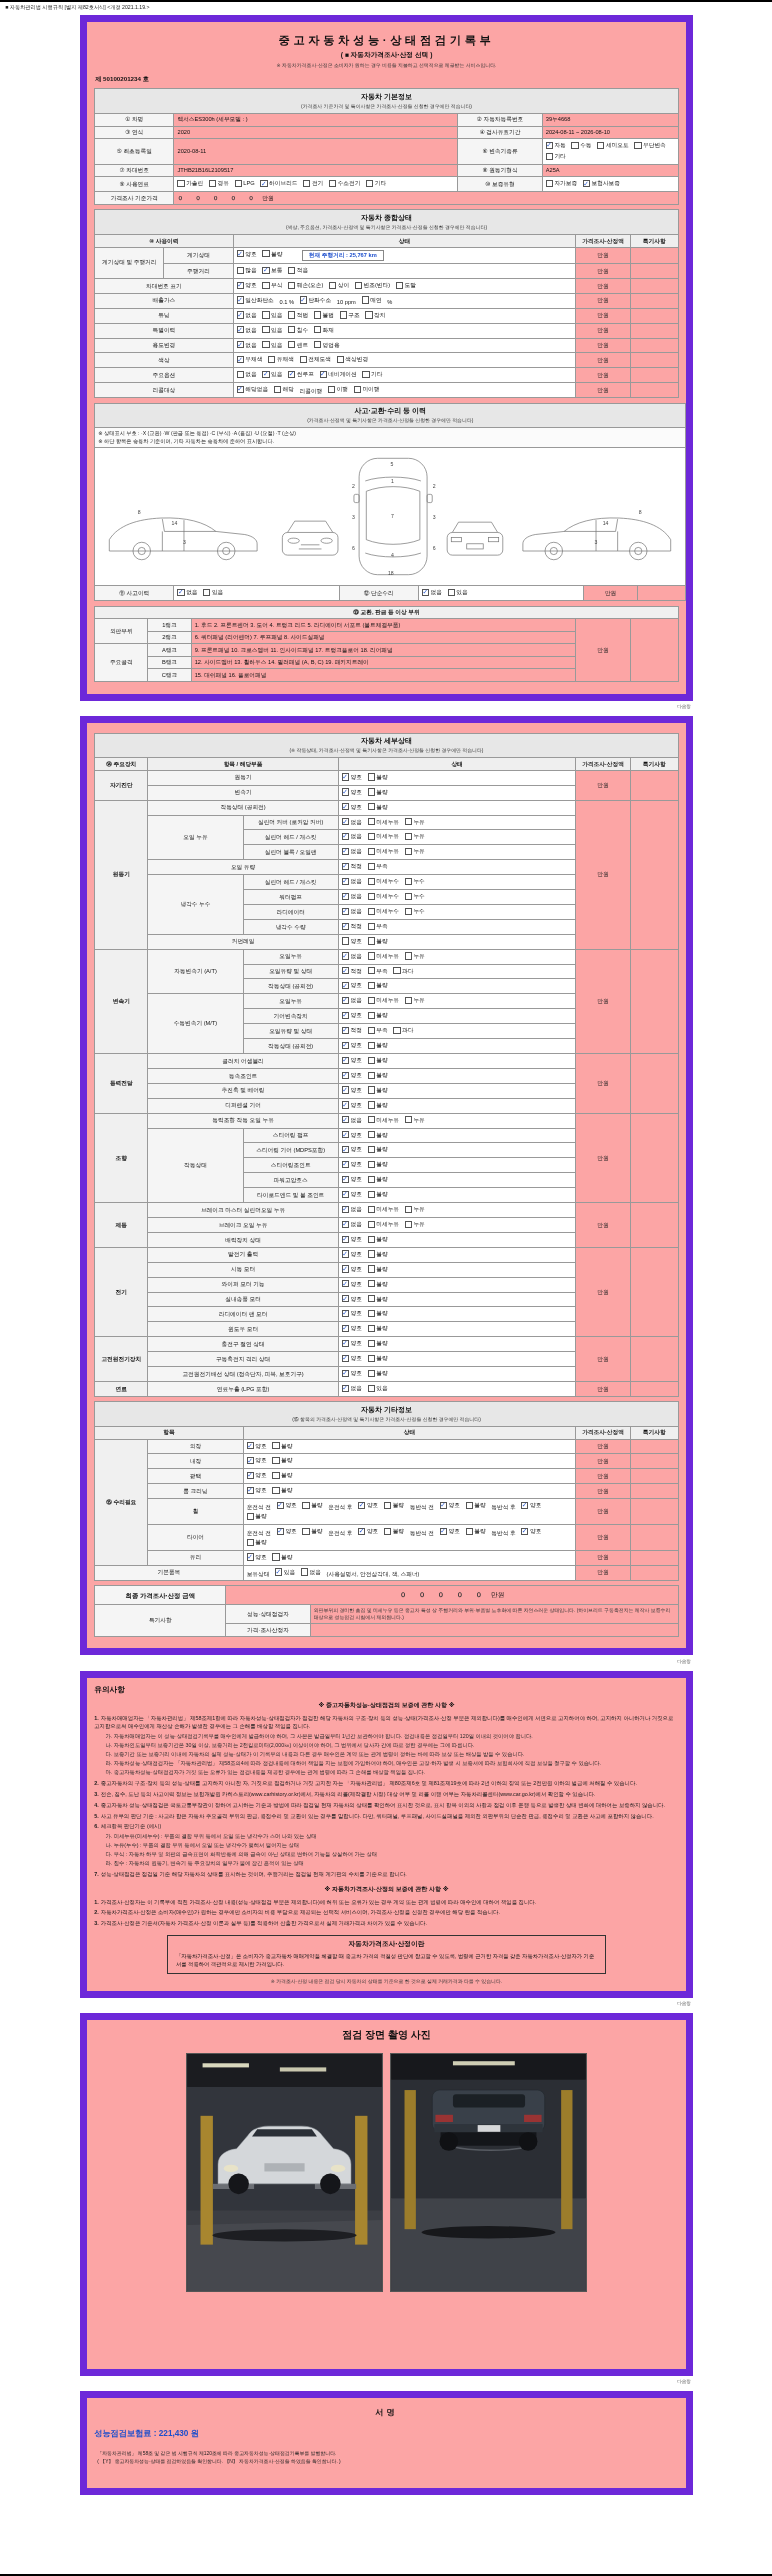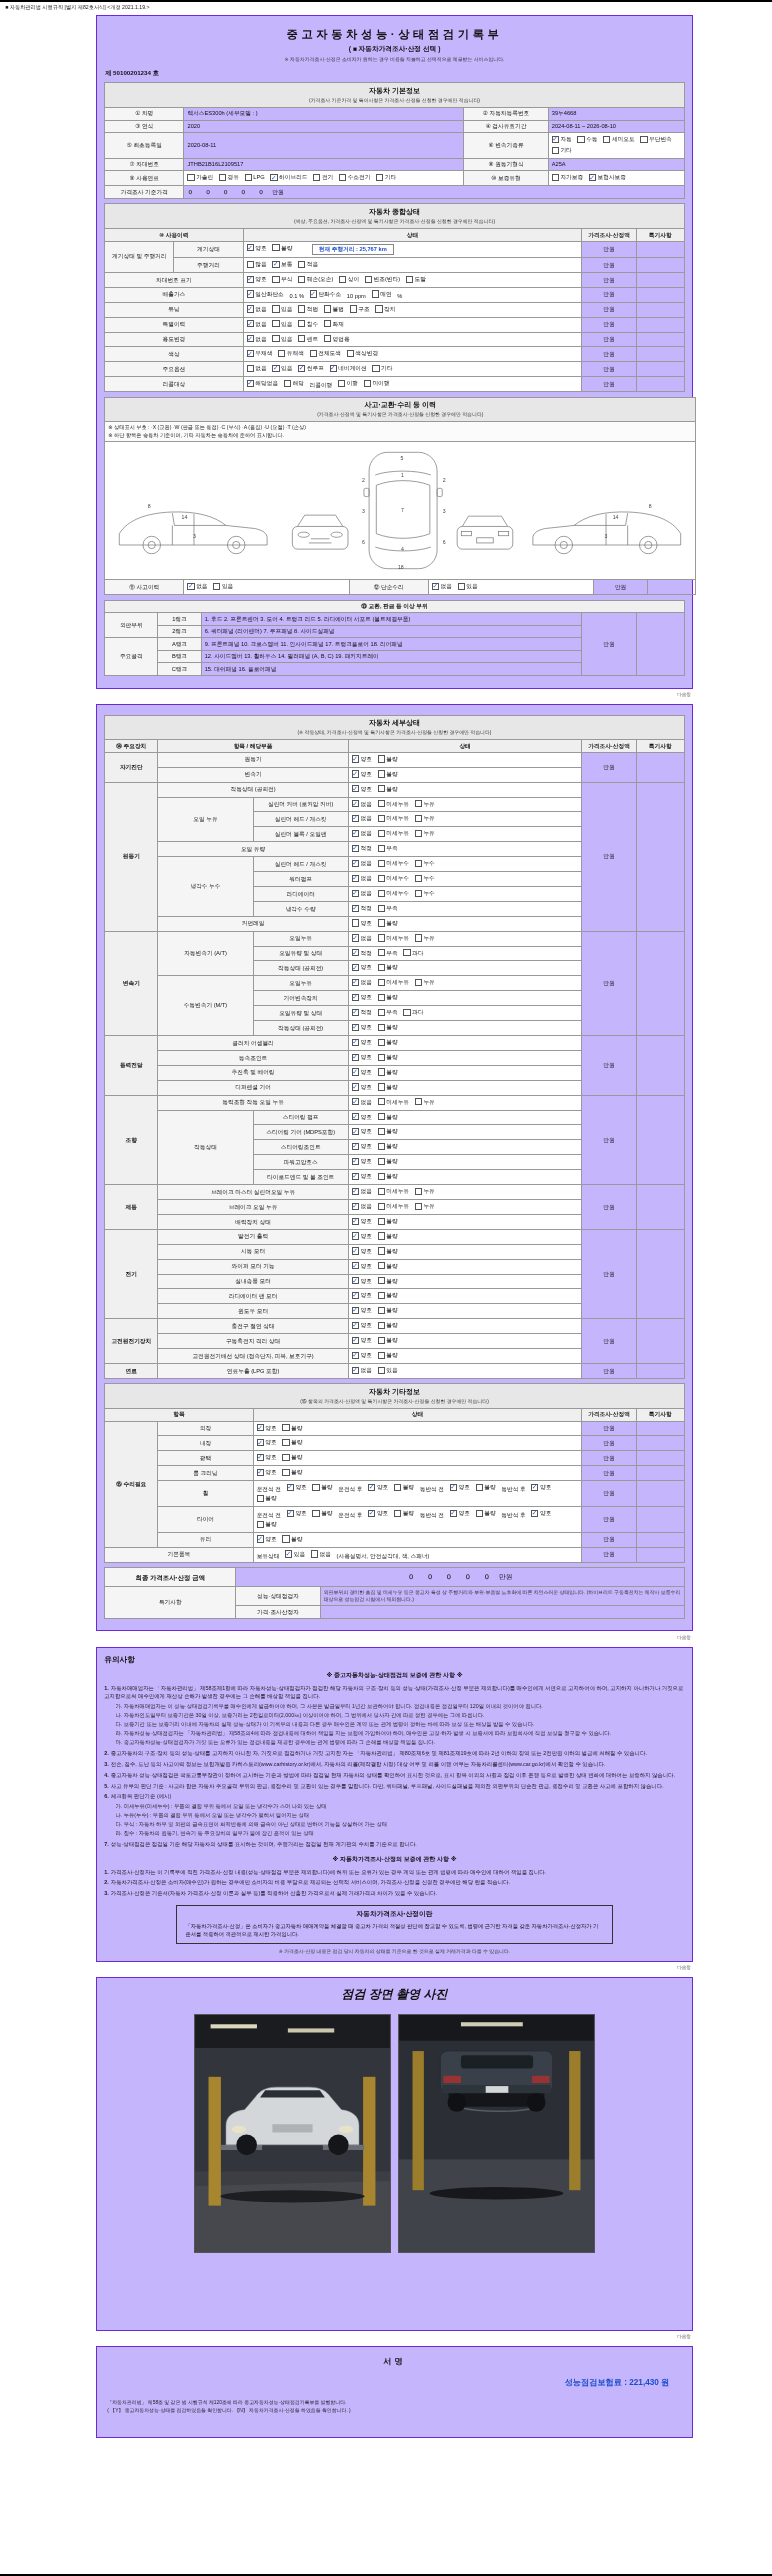--- a/index.html
+++ b/index.html
@@ -1,20 +1,20 @@
 <!DOCTYPE html>
 <html style="font-size:8.2px"><head>
 <meta charset="utf-8">
 <style>
   html,body{margin:0;padding:0;background:#fff;}
   body{width:773px;font-family:"Liberation Sans","DejaVu Sans",sans-serif;color:#111;}
   .page{width:773px;min-height:2576px;border-top:2.1px solid #000;border-bottom:2.1px solid #000;box-sizing:border-box;padding:0 0 7.2px 0;background:#fff;}
   .top-note{font-size:5.2px;color:#222;padding:1.5px 5.2px 4.1px 5.2px;}
   .sheet{width:613px;margin:0 auto;}
-  .box{border:1px solid #6d28d9;background:#c4b5fd;padding:5.2px 7.2px 7.2px 7.2px;margin-bottom:3.1px;margin-left:16px;}
+  .box{border:7px solid #6d28d9;background:#fca5a5;padding:5.2px 7.2px 7.2px 7.2px;margin-bottom:3.1px;}
   .cont{font-size:4.6px;color:#555;text-align:right;margin:1px 2.1px 7.2px 0;}
   .title-wrap{text-align:center;padding:5.2px 0 2.1px 0;}
   h1{font-size:11.3px;letter-spacing:3.6px;margin:1px 0 3.1px 0;}
   .subtitle{font-size:6.7px;font-weight:bold;margin-bottom:1.5px;}
   .subnote{font-size:4.9px;color:#333;margin-bottom:3.1px;}
   .doc-no{font-size:6.2px;font-weight:bold;margin:2.1px 0 1px 1px;}
   table{border-collapse:collapse;width:100%;margin:4.6px 0;}
   td,th{border:0.5px solid #999;padding:1.5px 3.1px;font-size:5.7px;vertical-align:middle;line-height:1.5;}
   th{background:#efefef;font-weight:bold;text-align:center;}
   .sec-row td{background:#e7e7e7;text-align:center;padding:2.6px;}
@@ -39,26 +39,26 @@
   .opinion{font-size:4.9px;color:#333;}
   .notices-title{font-weight:bold;font-size:7.7px;margin:2.1px 0 5.2px 0;}
   .n-heading{text-align:center;font-weight:bold;font-size:6px;margin:6.2px 0 4.1px 0;}
   .n-item{font-size:5.4px;line-height:1.5;margin:2.6px 0;color:#1c1c1c;}
   .n-no{font-weight:bold;margin-right:2.1px;}
   .n-sub{font-size:5.3px;line-height:1.5;margin:1px 0 1px 11.3px;color:#2a2a2a;}
   .callout{border:1px solid #333;width:72%;margin:8.2px auto 4.1px auto;padding:4.1px 8.2px;}
   .callout-title{text-align:center;font-weight:bold;font-size:6.7px;margin-bottom:2.6px;}
   .callout-body{font-size:5.3px;line-height:1.55;}
   .callout-note{font-size:4.9px;color:#333;text-align:center;margin-top:3.1px;}
-  .photos-title{text-align:center;font-weight:bold;font-size:12px;margin:3.1px 0 7.2px 0;font-style:italic;}
+  .photos-title{text-align:center;font-weight:bold;font-size:10px;margin:3.1px 0 7.2px 0;}
   .photo-area{display:flex;justify-content:center;gap:7.2px;min-height:309px;align-items:flex-start;padding-top:3.1px;}
   .photo{width:195px;height:237px;border:0.5px solid #555;display:block;}
   .sign-box{min-height:77px;position:relative;}
   .sign-title{text-align:center;font-weight:bold;font-size:8.2px;letter-spacing:3.1px;margin:4.1px 0 9.3px 0;}
-  .insurance{text-align:right;font-size:8.2px;font-weight:bold;color:#1c4ecc;margin:5.2px 15.5px 11.3px 0;}
+  .insurance{font-size:8.2px;font-weight:bold;color:#1c4ecc;margin:5.2px 15.5px 11.3px 0;}
   .sign-line{font-size:4.9px;color:#222;margin:1.5px 0 0 3.1px;}
   .diagram{display:block;margin:0 auto;}
 </style>
 </head>
 <body>
 
 <div class="page">
   <div class="top-note">■ 자동차관리법 시행규칙 [별지 제82호서식] &lt;개정 2021.1.19.&gt;</div>
   <div class="sheet">
 

